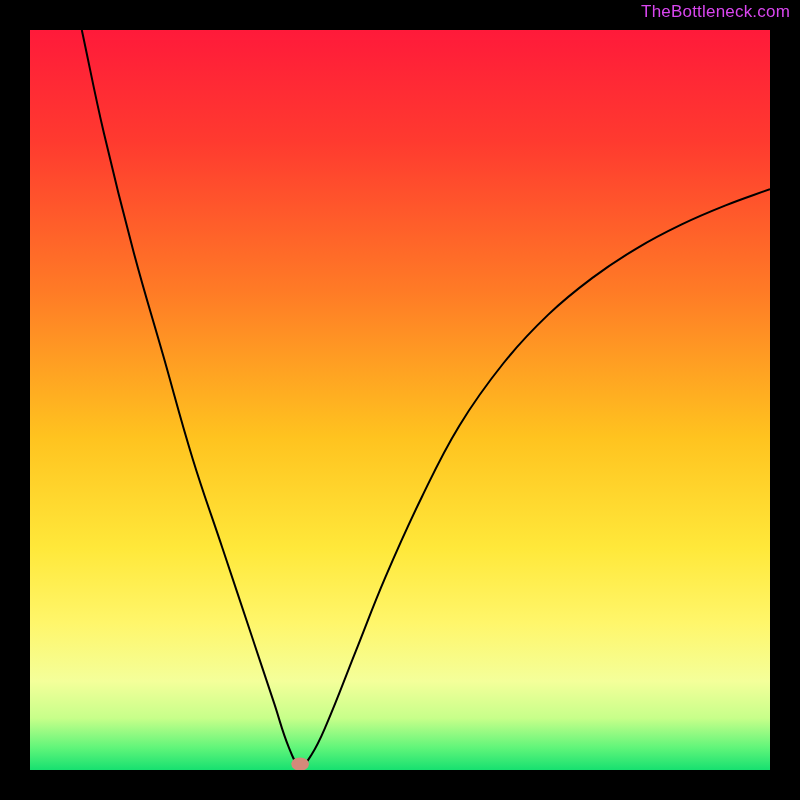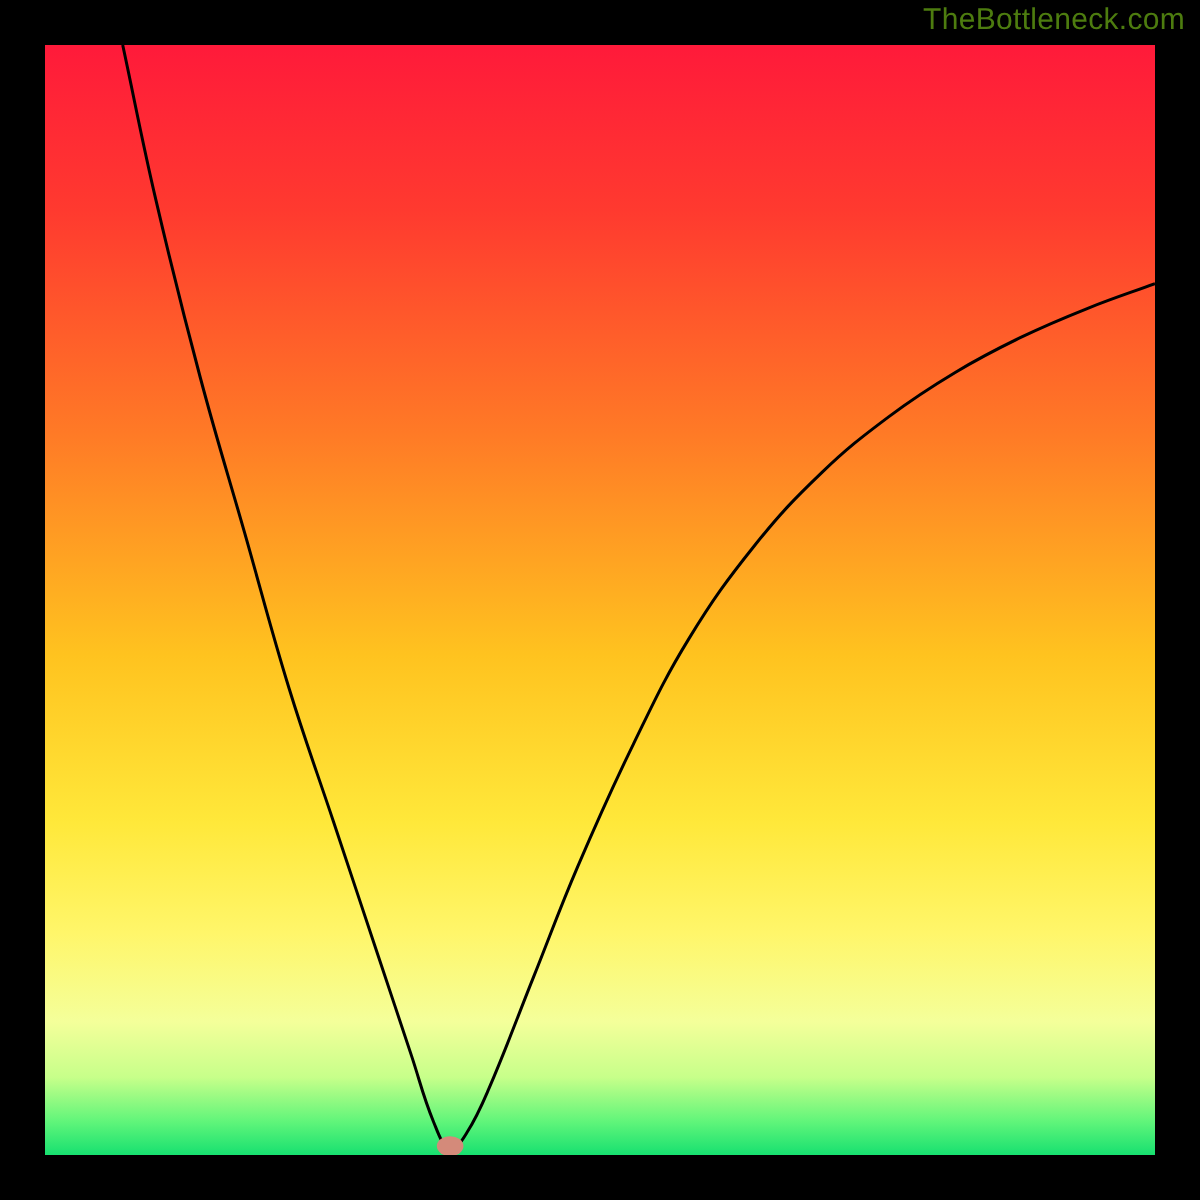--- a/index.html
+++ b/index.html
@@ -14,22 +14,22 @@
   .frame {
     position: relative;
     width: 800px;
     height: 800px;
     background: #000;
   }
   .watermark {
     position: absolute;
     top: 2px;
     right: 10px;
-    color: #4d7c0f;
-    font-size: 20px;
+    color: #d946ef;
+    font-size: 17px;
     font-weight: 400;
     letter-spacing: 0.2px;
     z-index: 5;
     user-select: none;
     text-align: right;
   }
   .plot-outer {
     position: absolute;
     left: 30px;
     top: 30px;

